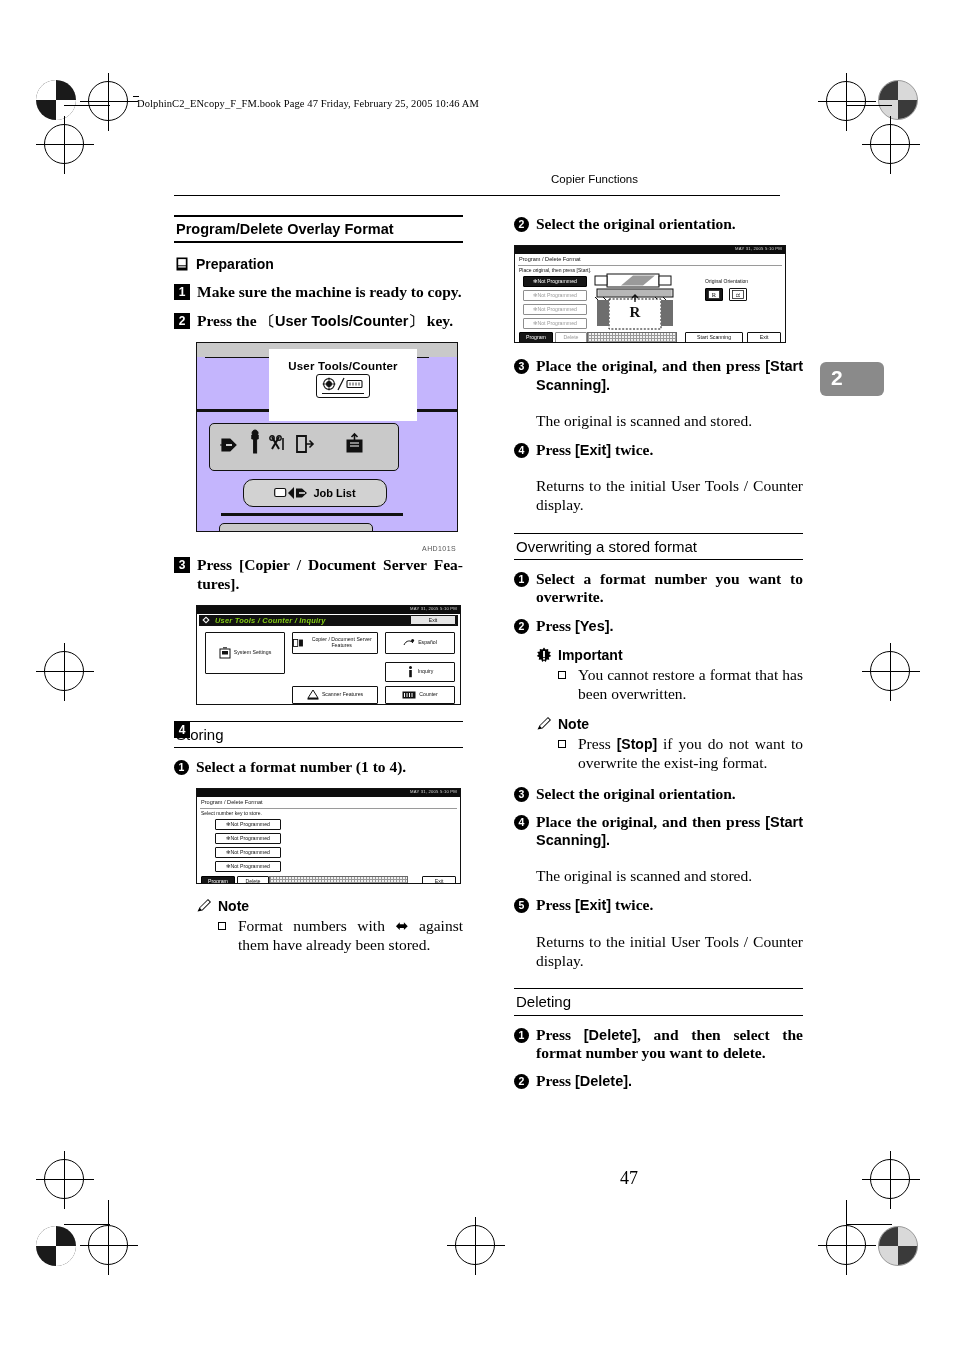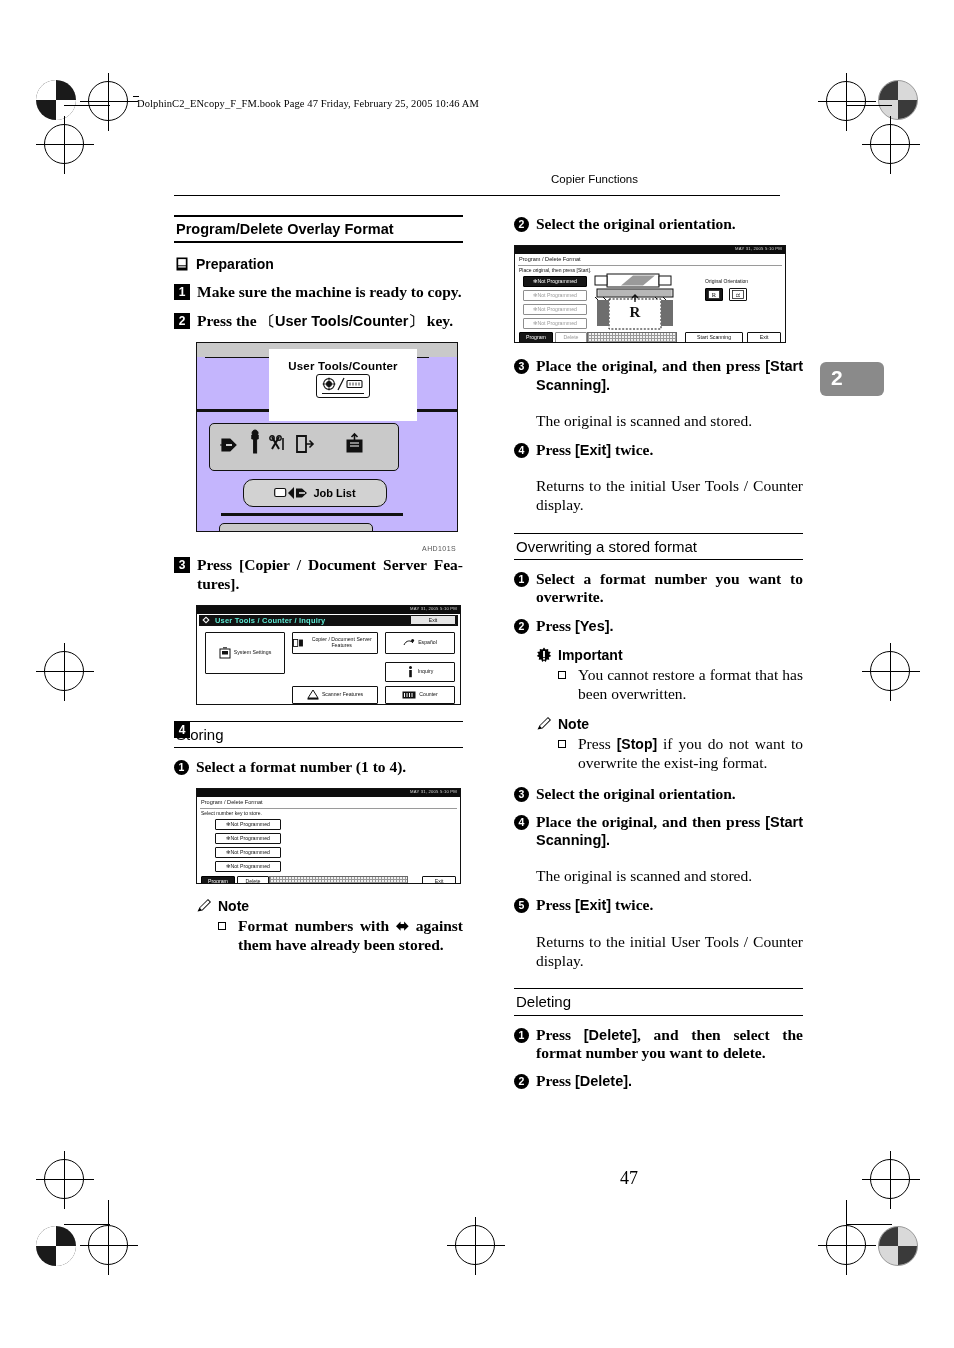--- a/index.html
+++ b/index.html
@@ -245,21 +245,21 @@
   .bullet {
     position: relative;
     margin-top: 3px;
     margin-left: 44px;
     padding-left: 20px;
     font-family: "Liberation Serif", serif;
     font-size: 15.5px;
     line-height: 1.22;
     text-align: justify;
   }
-  .bullet.nolead { margin-left: 22px; font-weight: bold; }
+  .bullet.nolead { margin-left: 22px; }
   .bullet .sq {
     position: absolute;
     left: 0; top: 5px;
     width: 8px; height: 8px;
     border: 1.4px solid #000;
     box-sizing: border-box;
   }
   .bullet .kbb {
     font-family: "Liberation Sans", sans-serif;
     font-weight: bold;
@@ -376,21 +376,21 @@
     position: absolute;
     right: 3px; top: 0px;
     color: #d8d8d8;
     font-size: 4.2px;
     letter-spacing: 0.2px;
     white-space: nowrap;
   }
   .lcd .inner { position: absolute; left: 0; top: 8px; right: 0; bottom: 0; background: #fff; }
   .lcd .hdrbar {
     position: absolute; left: 2px; right: 2px; top: 1px; height: 11px;
-    background: #111; color: #5eead4;
+    background: #111; color: #84cc16; font-style: italic;
   }
   .lcd .hdrbar .t {
     position: absolute; left: 16px; top: 1.5px; font-size: 7.5px; font-weight: bold; letter-spacing: .2px;
   }
   .lcd .hdrbar .diamond {
     position: absolute; left: 3px; top: 1.5px; width: 8px; height: 8px;
   }
   .lcd .btn {
     position: absolute;
     border: 1px solid #111;

